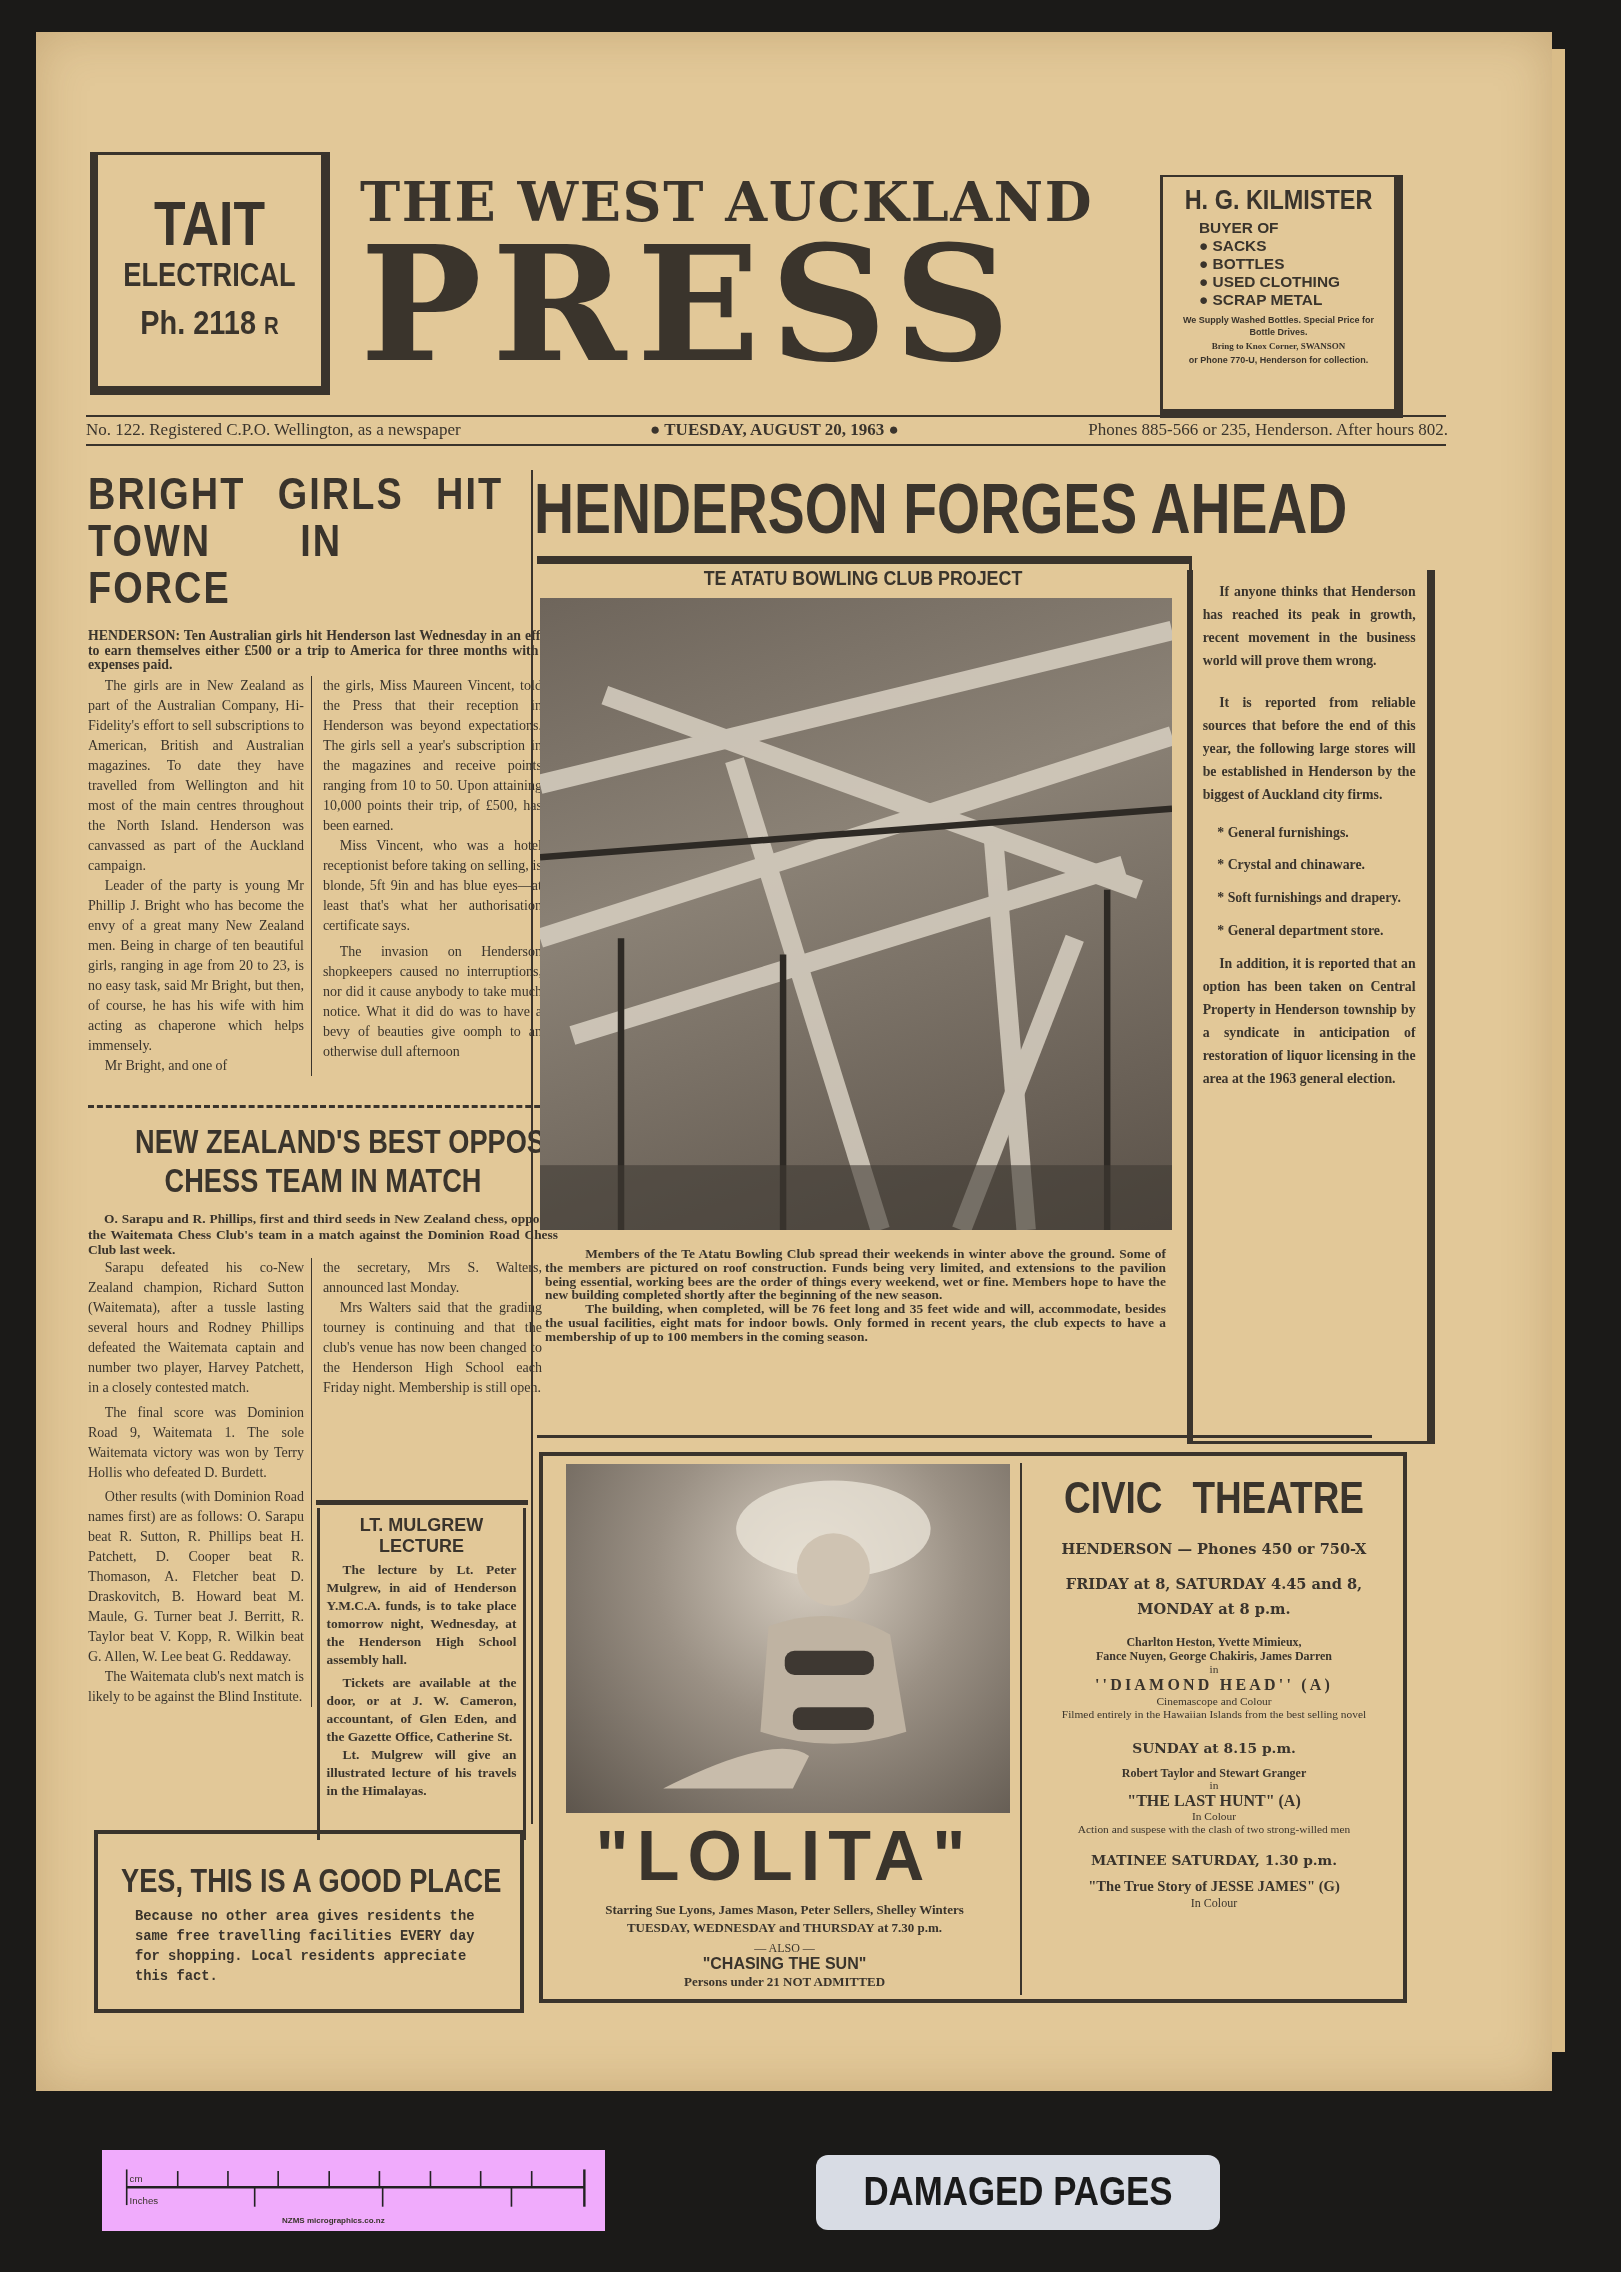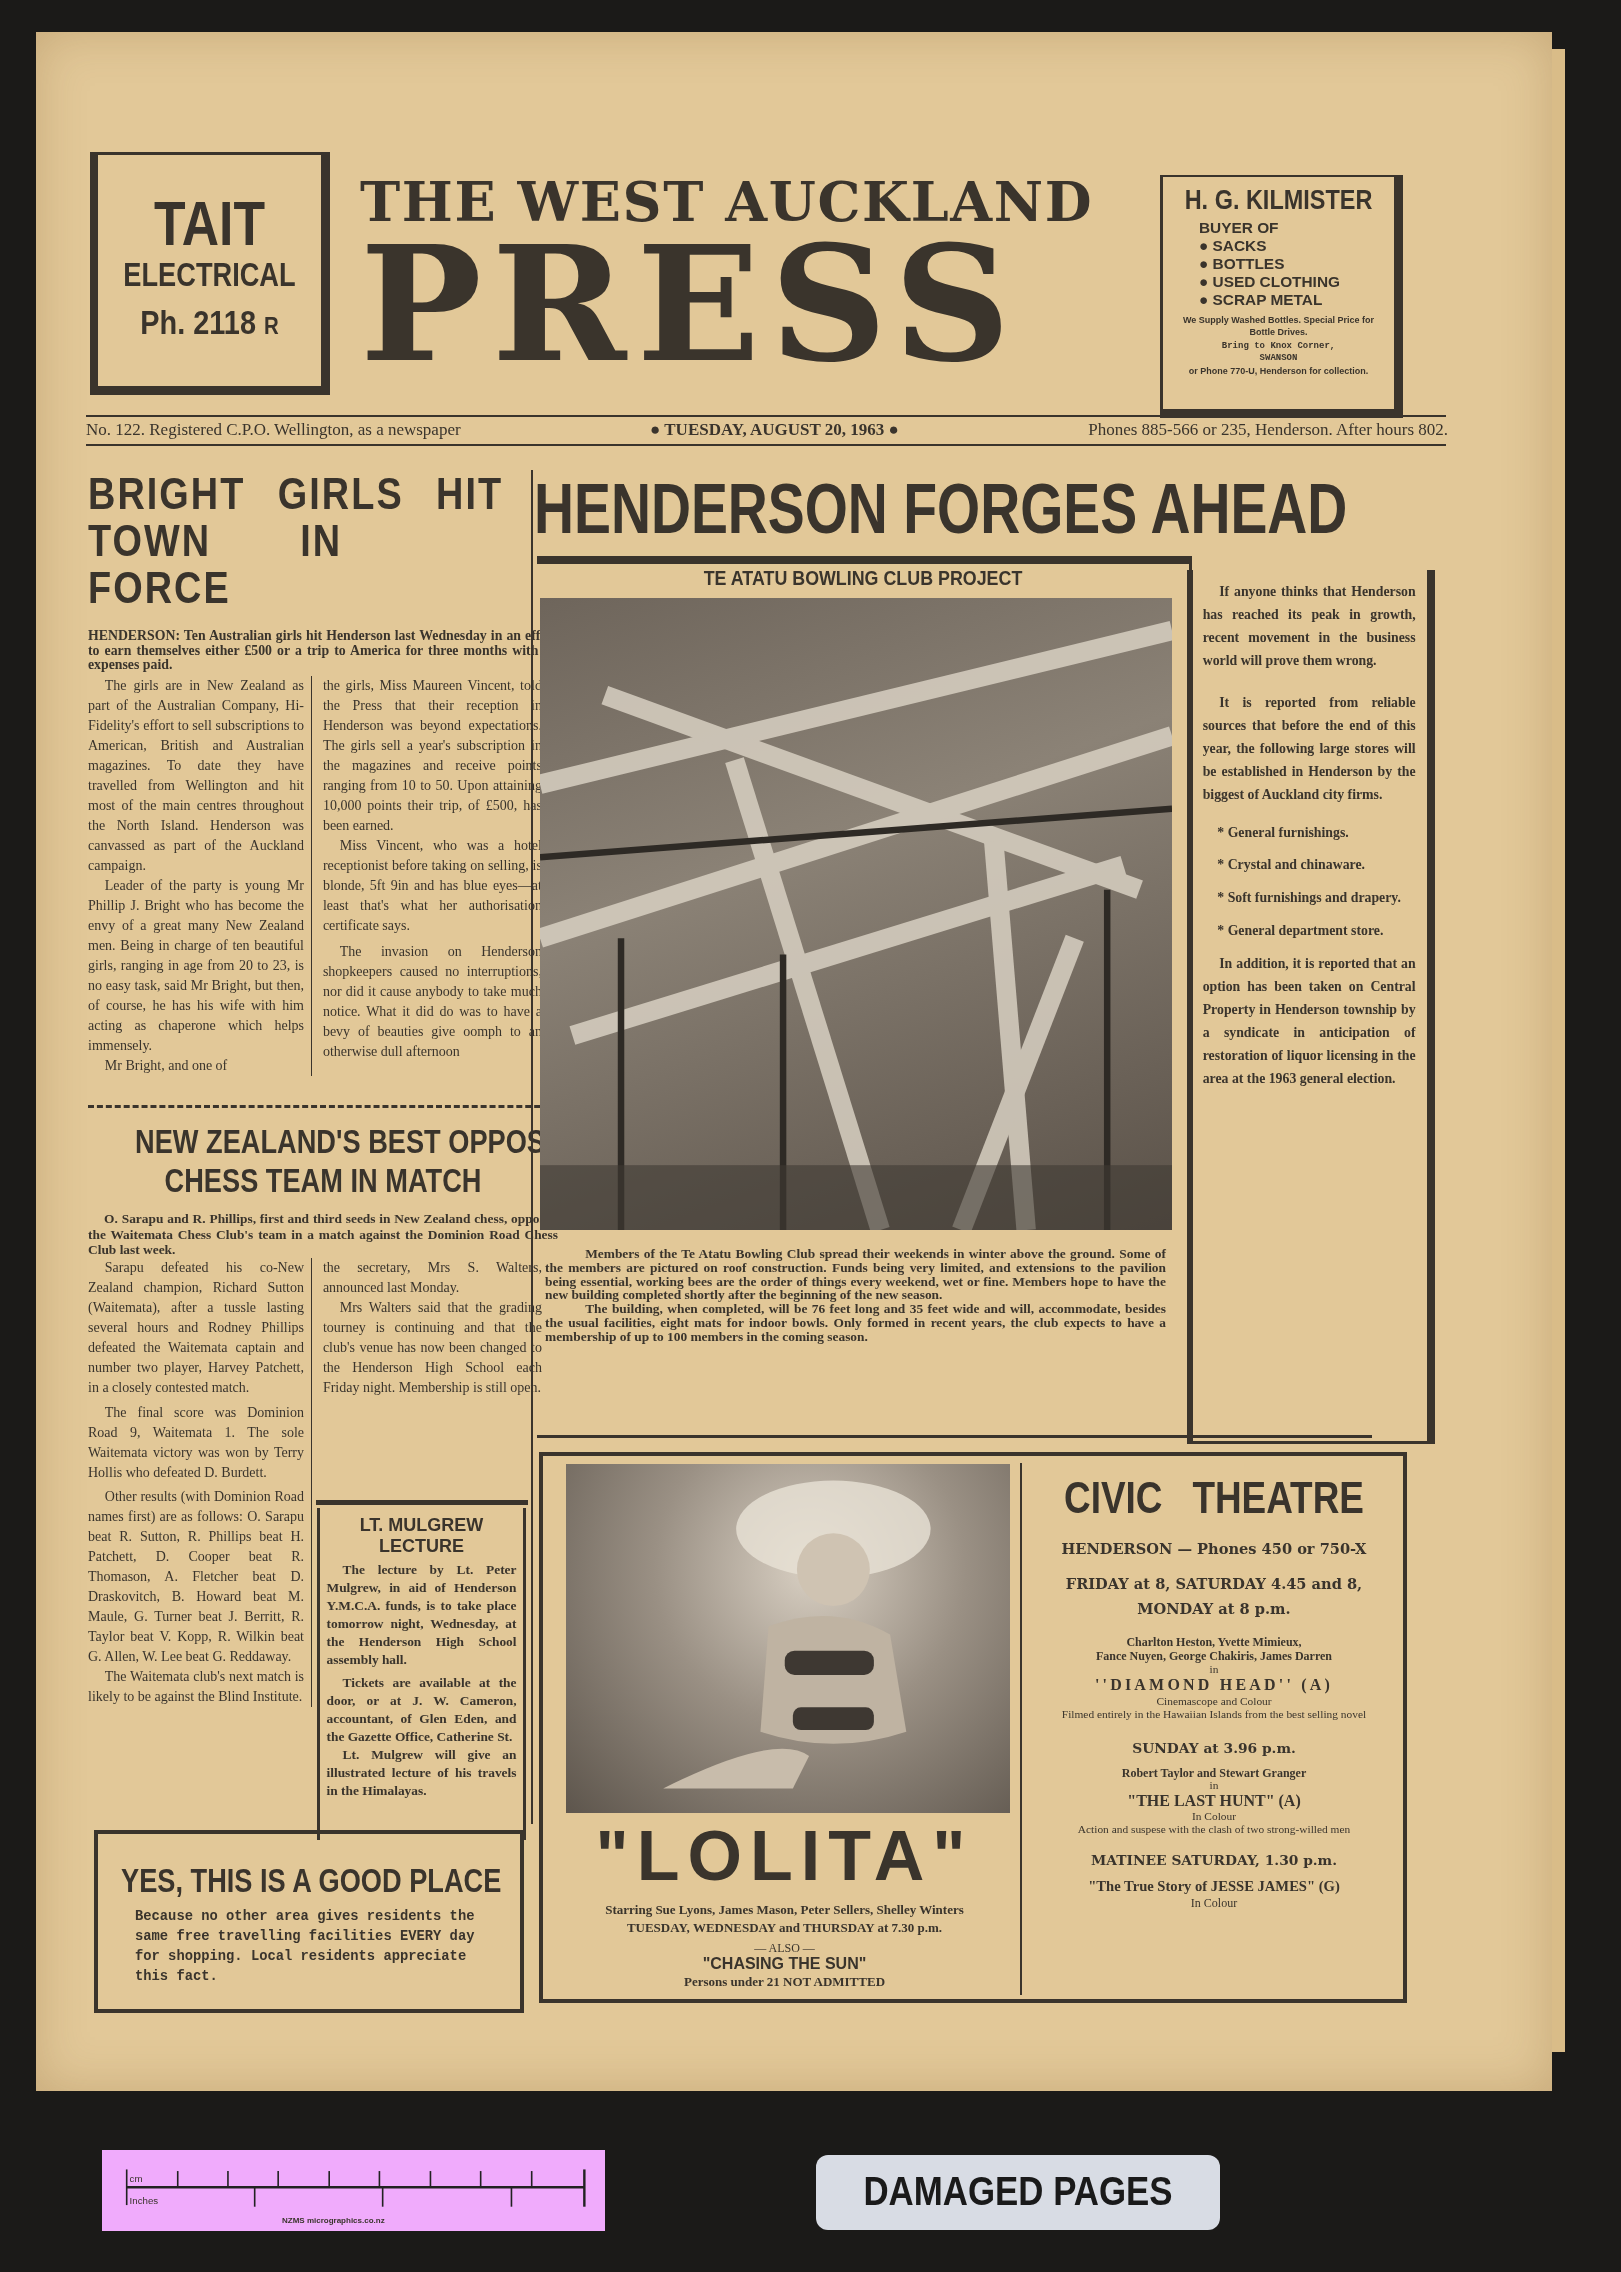--- a/index.html
+++ b/index.html
@@ -39,21 +39,21 @@
   <div class="abs box heavy" style="left:1124px;top:143px;width:243px;height:243px;border-top-width:2.4px;">
     <div class="cond center" style="font-size:27.6px;margin-top:6.5px;transform:scaleX(.85);transform-origin:center;">H. G. KILMISTER</div>
     <div style="margin-left:36px;font-family:'Liberation Sans',sans-serif;font-weight:bold;font-size:15.4px;line-height:18px;margin-top:3.2px;">
       <div>BUYER OF</div>
       <div>● <span>SACKS</span></div>
       <div>● <span>BOTTLES</span></div>
       <div>● <span>USED CLOTHING</span></div>
       <div>● <span>SCRAP METAL</span></div>
     </div>
     <div class="center" style="font-family:'Liberation Sans',sans-serif;font-weight:bold;font-size:9px;line-height:11.4px;margin:6.5px 16px 0;">We Supply Washed Bottles. Special Price for Bottle Drives.</div>
-    <div class="center" style="font-family:Liberation Mono, monospace;font-weight:bold;font-size:9px;line-height:11.4px;margin:3.2px 41px 0;">Bring to Knox Corner, SWANSON</div>
+    <div class="center" style="font-family:Liberation Serif, serif;font-weight:bold;font-size:9px;line-height:11.4px;margin:3.2px 41px 0;">Bring to Knox Corner, SWANSON</div>
     <div class="center" style="font-family:'Liberation Sans',sans-serif;font-weight:bold;font-size:9px;line-height:9.7px;margin:3.2px 16px 0;">or Phone 770-U, Henderson for collection.</div>
   </div>
 
   <div class="rule" style="left:50px;top:383px;width:1360px;height:2.4px;"></div>
   <div class="abs" style="left:50px;top:388px;width:1362px;font-size:17px;white-space:nowrap;display:flex;justify-content:space-between;">
     <span>No. 122. Registered C.P.O. Wellington, as a newspaper</span>
     <span style="font-weight:bold;">● <span>TUESDAY, AUGUST 20, 1963</span> ●</span>
     <span>Phones 885-566 or 235, Henderson.  After hours 802.</span>
   </div>
   <div class="rule" style="left:50px;top:412px;width:1360px;height:2.4px;"></div>
@@ -179,21 +179,21 @@
       <div class="cond center" style="font-size:45px;line-height:52px;margin-top:9.7px;word-spacing:24px;transform:scaleX(.82);transform-origin:center;">CIVIC THEATRE</div>
       <div class="center" style="font-family:'DejaVu Serif',serif;font-weight:bold;font-size:14.6px;line-height:19.5px;margin-top:14.6px;">HENDERSON — Phones 450 or 750-X</div>
       <div class="center" style="font-family:'DejaVu Serif',serif;font-weight:bold;font-size:14.6px;line-height:26px;margin-top:13px;">FRIDAY at 8, SATURDAY 4.45 and 8,</div>
       <div class="center" style="font-family:'DejaVu Serif',serif;font-weight:bold;font-size:14.6px;line-height:23px;">MONDAY at 8 p.m.</div>
       <div class="center bold" style="font-size:12px;line-height:13.8px;margin-top:16px;">Charlton Heston, Yvette Mimieux,</div>
       <div class="center bold" style="font-size:12px;line-height:13.8px;">Fance Nuyen, George Chakiris, James Darren</div>
       <div class="center" style="font-size:11.4px;line-height:11.4px;">in</div>
       <div class="center bold" style="font-size:16px;line-height:19.5px;letter-spacing:3.2px;">''DIAMOND HEAD''  (A)</div>
       <div class="center" style="font-size:11.4px;line-height:13px;">Cinemascope and Colour</div>
       <div class="center" style="font-size:11.4px;line-height:13px;padding:0 19.5px;">Filmed entirely in the Hawaiian Islands from the best selling novel</div>
-      <div class="center" style="font-family:'DejaVu Serif',serif;font-weight:bold;font-size:13.8px;line-height:19.5px;margin-top:18px;">SUNDAY at 3.96 p.m.</div>
+      <div class="center" style="font-family:'DejaVu Serif',serif;font-weight:bold;font-size:13.8px;line-height:19.5px;margin-top:18px;">SUNDAY at 8.15 p.m.</div>
       <div class="center bold" style="font-size:12px;line-height:14.6px;margin-top:8px;">Robert Taylor and Stewart Granger</div>
       <div class="center" style="font-size:11.4px;line-height:9.7px;">in</div>
       <div class="center bold" style="font-size:16px;line-height:19.5px;">"THE LAST HUNT"   (A)</div>
       <div class="center" style="font-size:11.4px;line-height:13px;">In Colour</div>
       <div class="center" style="font-size:11.4px;line-height:13px;padding:0 41px;">Action and suspese with the clash of two strong-willed men</div>
       <div class="center" style="font-family:'DejaVu Serif',serif;font-weight:bold;font-size:13.8px;line-height:19.5px;margin-top:14.6px;">MATINEE SATURDAY, 1.30 p.m.</div>
       <div class="center bold" style="font-size:14.6px;line-height:19.5px;margin-top:6.5px;">"The True Story of JESSE JAMES" (G)</div>
       <div class="center" style="font-size:12px;line-height:14.6px;">In Colour</div>
     </div>
   </div>

